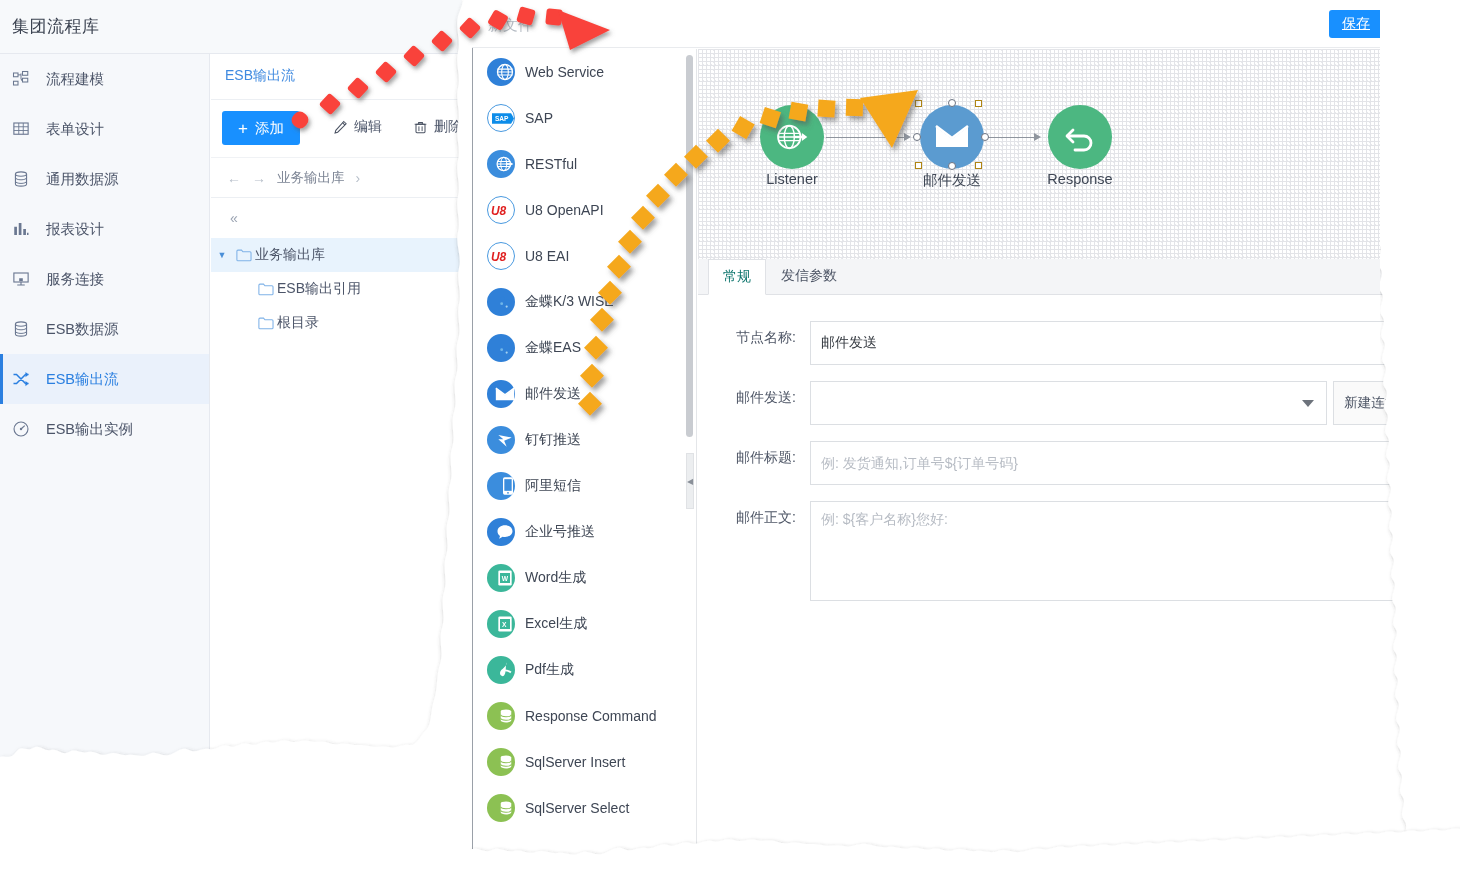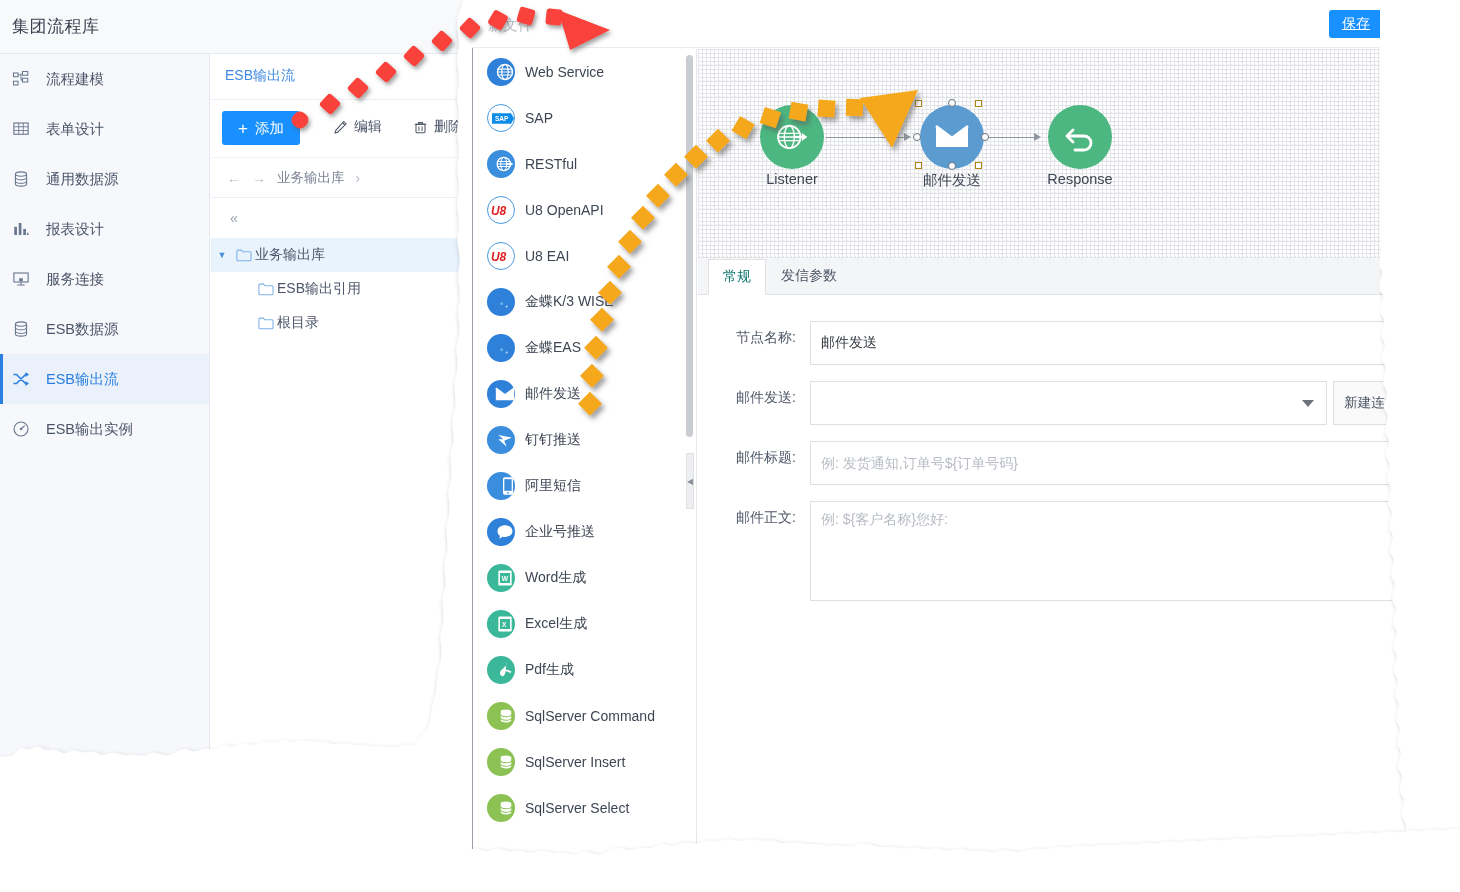--- a/index.html
+++ b/index.html
@@ -529,21 +529,21 @@
             <span class="pal-lbl">Pdf生成</span>
           </div>
           <div class="pal-item">
             <span class="pic" style="background:#8cc153;border:none">
               <svg width="18" height="18" viewBox="0 0 24 24">
                 <ellipse cx="12" cy="6" rx="7" ry="2.6" fill="#fff"></ellipse>
                 <path d="M5 6v12c0 1.4 3.1 2.6 7 2.6s7-1.2 7-2.6V6" fill="#fff"></path>
                 <path d="M5 10.4c0 1.4 3.1 2.6 7 2.6s7-1.2 7-2.6M5 15c0 1.4 3.1 2.6 7 2.6s7-1.2 7-2.6" stroke="#8cc153" stroke-width="1.4" fill="none"></path>
               </svg>
             </span>
-            <span class="pal-lbl">SqlServer Command</span>
+            <span class="pal-lbl">Response Command</span>
           </div>
           <div class="pal-item">
             <span class="pic" style="background:#8cc153;border:none">
               <svg width="18" height="18" viewBox="0 0 24 24">
                 <ellipse cx="12" cy="6" rx="7" ry="2.6" fill="#fff"></ellipse>
                 <path d="M5 6v12c0 1.4 3.1 2.6 7 2.6s7-1.2 7-2.6V6" fill="#fff"></path>
                 <path d="M5 10.4c0 1.4 3.1 2.6 7 2.6s7-1.2 7-2.6M5 15c0 1.4 3.1 2.6 7 2.6s7-1.2 7-2.6" stroke="#8cc153" stroke-width="1.4" fill="none"></path>
               </svg>
             </span>
             <span class="pal-lbl">SqlServer Insert</span>

